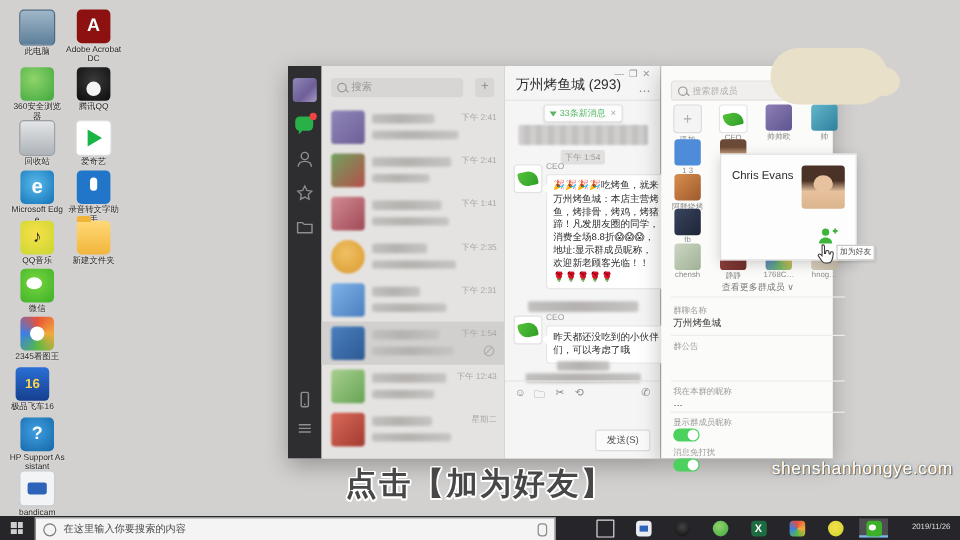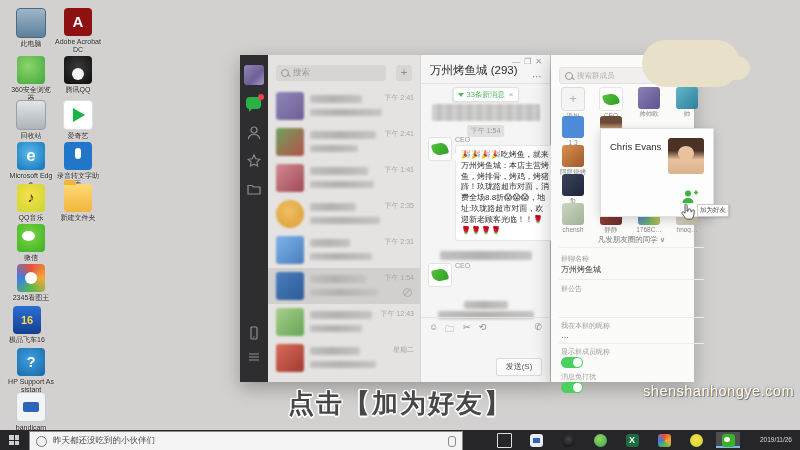--- a/index.html
+++ b/index.html
@@ -329,28 +329,29 @@
       <span>33条新消息</span>
       <span class="bx">×</span>
     </div>
     <div class="sysbox"></div>
     <span class="tpill" style="top:70px">下午 1:54</span>
 
     <div class="msgav" style="top:82px">
         <i></i>
       </div>
     <span class="sname" style="top:81px">CEO</span>
-    <div class="bub" style="top:90px">🎉🎉🎉🎉吃烤鱼，就来万州烤鱼城：本店主营烤鱼，烤排骨，烤鸡，烤猪蹄！玖珑路超市对面，消费全场8.8折😱😱😱，地址:玖珑路超市对面，欢迎新老顾客光临！！🌹🌹🌹🌹🌹</div>
+    <div class="bub" style="top:90px">🎉🎉🎉🎉吃烤鱼，就来万州烤鱼城：本店主营烤鱼，烤排骨，烤鸡，烤猪蹄！凡发朋友圈的同学，消费全场8.8折😱😱😱，地址:显示群成员昵称，欢迎新老顾客光临！！🌹🌹🌹🌹🌹</div>
 
     <div class="bblk" style="left:50%;transform:translateX(-50%);top:196px;width:92px;height:9px"></div>
 
     <div class="msgav" style="top:208px">
         <i></i>
       </div>
     <span class="sname" style="top:207px">CEO</span>
+    <div class="bub" style="top:216px">昨天都还没吃到的小伙伴们，可以考虑了哦</div>
 
     <div class="bblk" style="left:50%;transform:translateX(-50%);top:246px;width:44px;height:8px"></div>
     <div class="bblk" style="left:50%;transform:translateX(-50%);top:256px;width:96px;height:8px"></div>
 
     <div class="toolline"></div>
     <span class="tbi" style="left:8px">☺</span>
     <span class="tbi" style="left:24px">🗀</span>
     <span class="tbi" style="left:42px">✂</span>
     <span class="tbi" style="left:58px">⟲</span>
     <span class="tbi" style="right:8px">✆</span>
@@ -409,21 +410,21 @@
   </div>
   <div class="mcell" style="left:79px;top:148px">
     <div class="mav av-multi"></div>
     <span class="mlabel">1768C…</span>
   </div>
   <div class="mcell" style="left:117px;top:148px">
     <div class="mav av-light"></div>
     <span class="mlabel">hnog…</span>
   </div>
 
-  <div class="pmore">凡发朋友圈的同学 ∨</div>
+  <div class="pmore">查看更多群成员 ∨</div>
   <div class="pdiv" style="top:192px"></div>
 
   <span class="plab" style="top:199px">群聊名称</span>
   <span class="pval" style="top:210px">万州烤鱼城</span>
   <div class="pdiv" style="top:224px"></div>
 
   <span class="plab" style="top:229px">群公告</span>
   <div class="pdiv" style="top:262px"></div>
 
   <span class="plab" style="top:266px">我在本群的昵称</span>
@@ -469,21 +470,21 @@
   <div class="startbtn">
     <span class="winlogo">
         <i></i>
         <i></i>
         <i></i>
         <i></i>
       </span>
   </div>
   <div class="tsearch">
     <span class="cortana"></span>
-    <span>昨天都还没吃到的小伙伴们</span>
+    <span>在这里输入你要搜索的内容</span>
     <span class="tmic"></span>
   </div>
   <div class="tapp" style="left:492px">
       <div class="tico t-taskview"></div>
     </div>
   <div class="tapp" style="left:524px">
       <div class="tico t-bandicam"></div>
     </div>
   <div class="tapp" style="left:556px">
       <div class="tico t-qq"></div>

